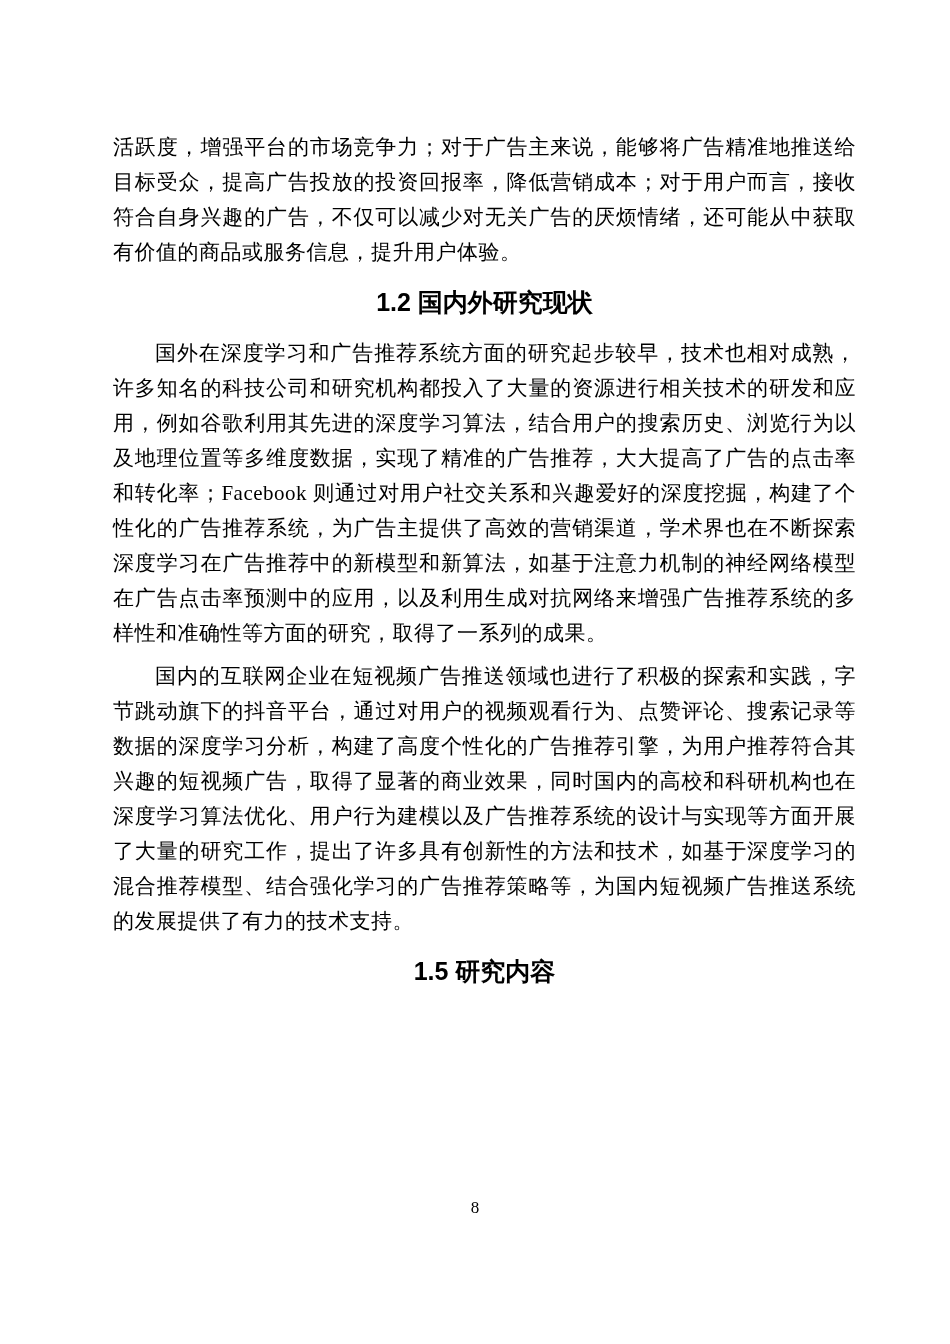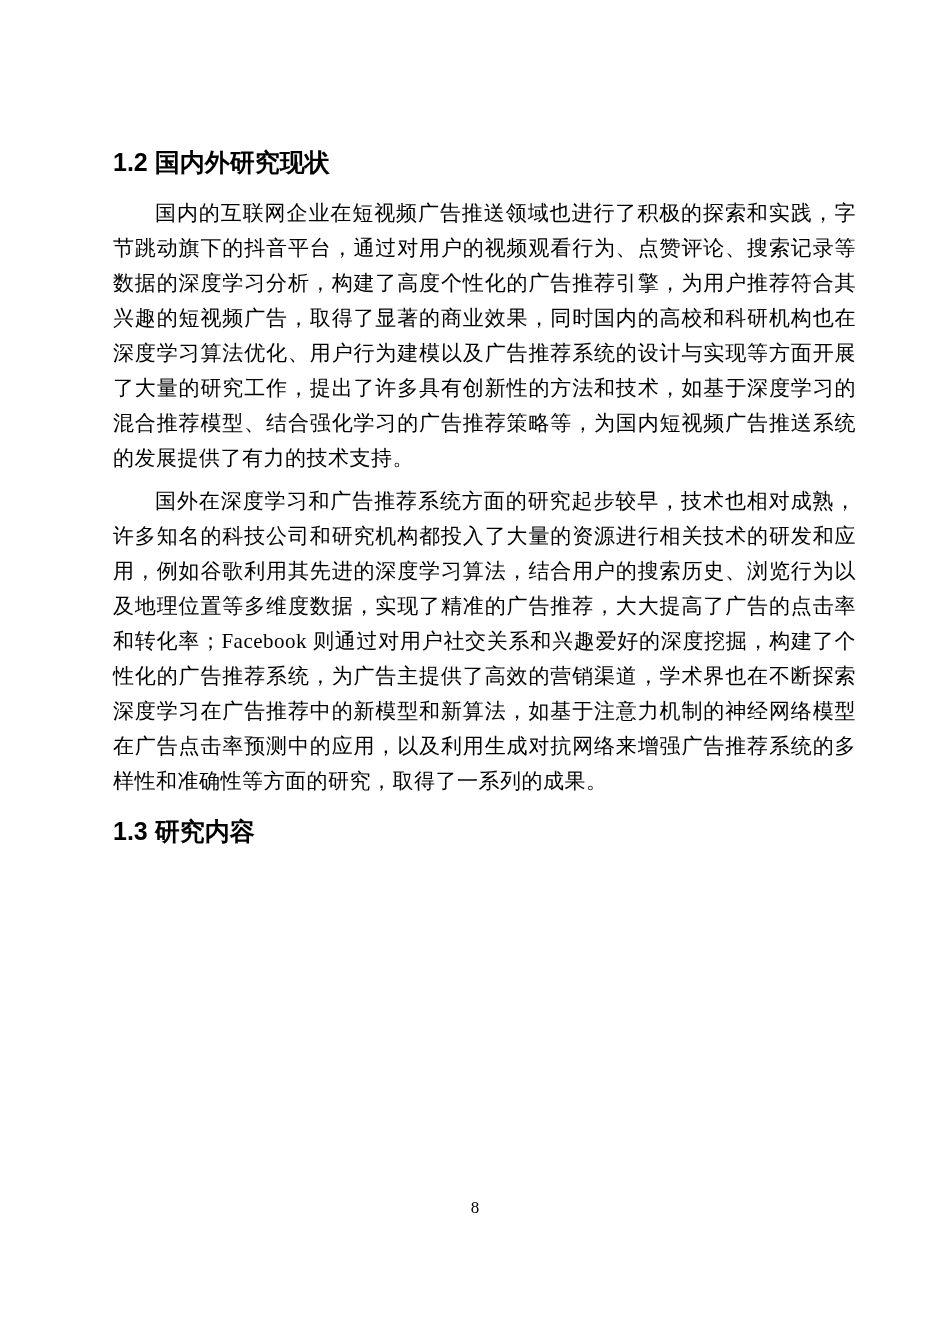--- a/index.html
+++ b/index.html
@@ -39,45 +39,47 @@
     text-indent: 42px;
   }
 
   .heading {
     font-family: "Liberation Sans", "DejaVu Sans", sans-serif;
     font-size: 25px;
     font-weight: 700;
     line-height: 32px;
     color: #000000;
     margin: 16px 0 18px 0;
+    text-align: center;
   }
 
   .page-number {
     position: absolute;
     bottom: 126px;
     left: 0;
     width: 100%;
     text-align: center;
     font-family: "Liberation Serif", "DejaVu Serif", serif;
     font-size: 17px;
     color: #000000;
   }
 </style>
 </head>
 <body>
 
 <div class="page">
   <div class="content">
 
+    <p class="para">活跃度，增强平台的市场竞争力；对于广告主来说，能够将广告精准地推送给目标受众，提高广告投放的投资回报率，降低营销成本；对于用户而言，接收符合自身兴趣的广告，不仅可以减少对无关广告的厌烦情绪，还可能从中获取有价值的商品或服务信息，提升用户体验。</p>
 
     <h2 class="heading">1.2 国内外研究现状</h2>
 
+    <p class="para indent">国外在深度学习和广告推荐系统方面的研究起步较早，技术也相对成熟，许多知名的科技公司和研究机构都投入了大量的资源进行相关技术的研发和应用，例如谷歌利用其先进的深度学习算法，结合用户的搜索历史、浏览行为以及地理位置等多维度数据，实现了精准的广告推荐，大大提高了广告的点击率和转化率；Facebook 则通过对用户社交关系和兴趣爱好的深度挖掘，构建了个性化的广告推荐系统，为广告主提供了高效的营销渠道，学术界也在不断探索深度学习在广告推荐中的新模型和新算法，如基于注意力机制的神经网络模型在广告点击率预测中的应用，以及利用生成对抗网络来增强广告推荐系统的多样性和准确性等方面的研究，取得了一系列的成果。</p>
+
     <p class="para indent">国内的互联网企业在短视频广告推送领域也进行了积极的探索和实践，字节跳动旗下的抖音平台，通过对用户的视频观看行为、点赞评论、搜索记录等数据的深度学习分析，构建了高度个性化的广告推荐引擎，为用户推荐符合其兴趣的短视频广告，取得了显著的商业效果，同时国内的高校和科研机构也在深度学习算法优化、用户行为建模以及广告推荐系统的设计与实现等方面开展了大量的研究工作，提出了许多具有创新性的方法和技术，如基于深度学习的混合推荐模型、结合强化学习的广告推荐策略等，为国内短视频广告推送系统的发展提供了有力的技术支持。</p>
 
-    <p class="para indent">国外在深度学习和广告推荐系统方面的研究起步较早，技术也相对成熟，许多知名的科技公司和研究机构都投入了大量的资源进行相关技术的研发和应用，例如谷歌利用其先进的深度学习算法，结合用户的搜索历史、浏览行为以及地理位置等多维度数据，实现了精准的广告推荐，大大提高了广告的点击率和转化率；Facebook 则通过对用户社交关系和兴趣爱好的深度挖掘，构建了个性化的广告推荐系统，为广告主提供了高效的营销渠道，学术界也在不断探索深度学习在广告推荐中的新模型和新算法，如基于注意力机制的神经网络模型在广告点击率预测中的应用，以及利用生成对抗网络来增强广告推荐系统的多样性和准确性等方面的研究，取得了一系列的成果。</p>
-
-    <h2 class="heading">1.3 研究内容</h2>
+    <h2 class="heading">1.5 研究内容</h2>
 
 
   </div>
 
   <div class="page-number">8</div>
 </div>
 
 </body></html>

